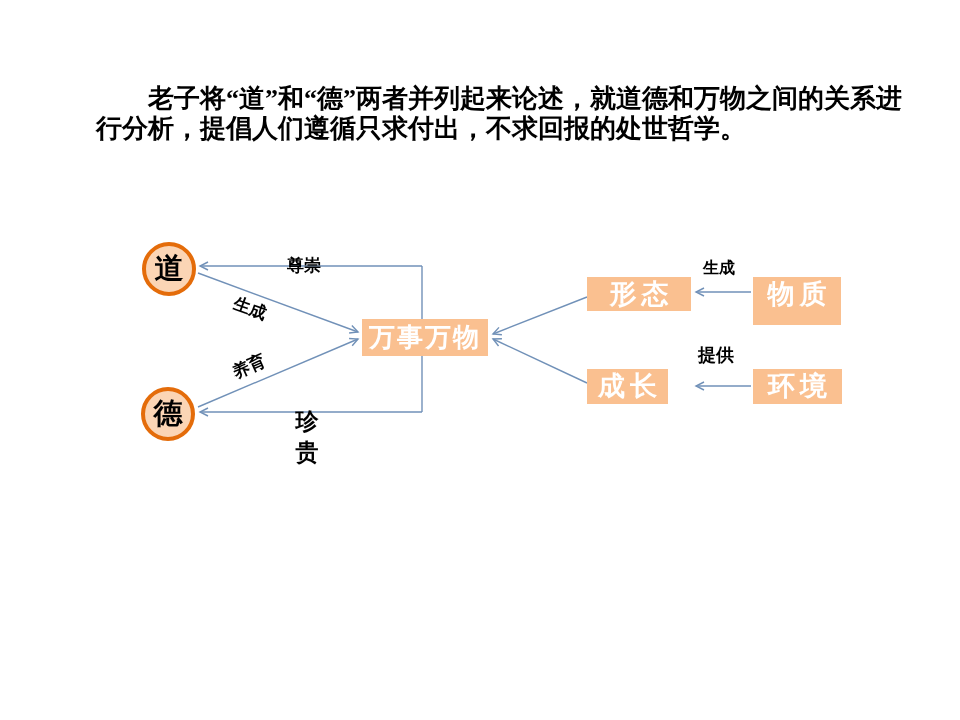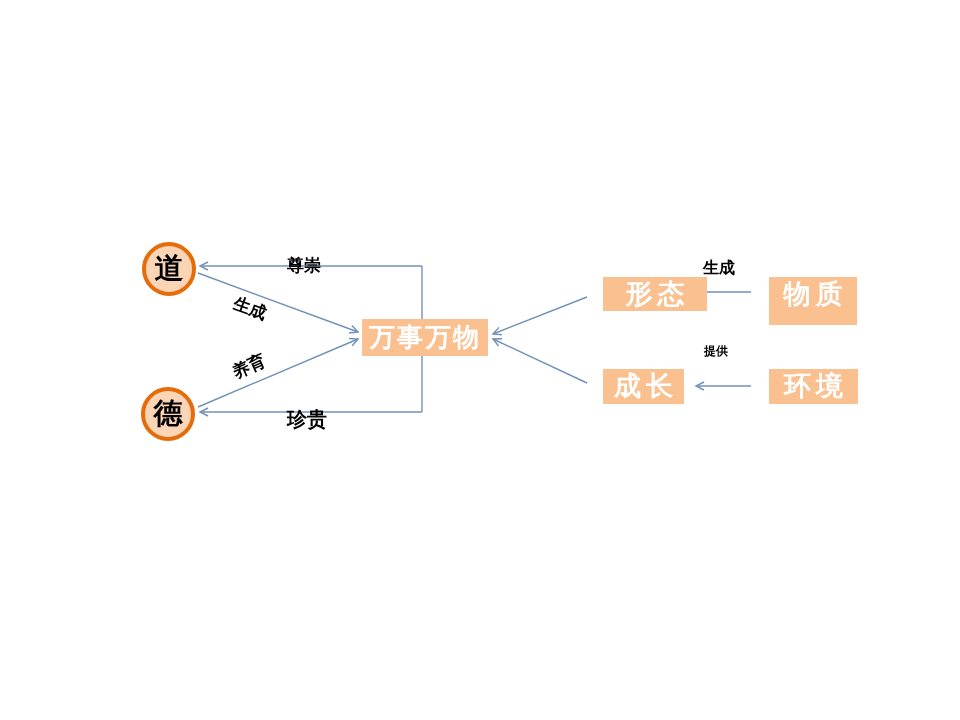--- a/index.html
+++ b/index.html
@@ -27,43 +27,47 @@
           background:var(--circle-fill,#FBD5B5);
           display:flex;align-items:center;justify-content:center;
           font-size:29px;font-weight:bold;color:#000;}
   .circle.dao{left:142px;top:242px;}
   .circle.de{left:141px;top:387px;}
 
   .box{position:absolute;box-sizing:border-box;background:var(--box-fill,#FAC090);
        color:var(--box-text,#fff);font-weight:bold;text-align:center;}
   .box.center-box{left:362px;top:319px;width:126px;height:37px;line-height:37px;
                   font-size:26px;letter-spacing:2px;}
-  .box.two-char{font-size:27px;letter-spacing:5px;text-indent:5px;margin-left:16px;}
+  .box.two-char{font-size:27px;letter-spacing:5px;text-indent:5px;}
   .box.xingtai{left:587px;top:277px;width:104px;height:34px;line-height:34px;}
   .box.wuzhi{left:753px;top:277px;width:88px;height:48px;line-height:34px;}
   .box.chengzhang{left:587px;top:369px;width:81px;height:35px;line-height:35px;}
   .box.huanjing{left:753px;top:369px;width:89px;height:35px;line-height:35px;text-align:center;}
 
   
   .edge-label{position:absolute;font-weight:bold;color:var(--label-text,#000);
               text-align:center;}
   .edge-label.zuncong{left:284px;top:254px;width:40px;font-size:17px;}
-  .edge-label.zhengui{left:287px;top:406px;width:40px;font-size:20px;}
+  .edge-label.zhengui{left:287px;top:406px;width:40px;font-size:23px;}
   .edge-label.shengcheng-left{left:228px;top:297px;width:44px;font-size:17px;
               transform:rotate(20deg);}
   .edge-label.yangyu{left:227px;top:355px;width:44px;font-size:17px;
               transform:rotate(-24deg);}
   .edge-label.shengcheng-right{left:701px;top:258px;width:36px;font-size:16px;}
-  .edge-label.tigong{left:698px;top:343px;width:36px;font-size:12px;}
+  .edge-label.tigong{left:698px;top:343px;width:36px;font-size:18px;}
 </style>
 </head>
 <body>
 
 <div class="slide">
 
+  <div class="intro">
+    <div class="intro-line indent">老子将“道”和“德”两者并列起来论述，就道德和万物之间的关系进</div>
+    <div class="intro-line">行分析，提倡人们遵循只求付出，不求回报的处世哲学。</div>
+  </div>
 
   <svg class="edges" viewBox="0 0 960 720">
     <defs>
       <marker id="arrow" viewBox="0 0 12 12" refX="10" refY="6" markerWidth="12" markerHeight="12" markerUnits="userSpaceOnUse" orient="auto">
         <path class="arrowhead-path" d="M2 2 L10 6 L2 10"></path>
       </marker>
     </defs>
 
     <line class="edge" x1="422" y1="266" x2="422" y2="412"></line>
     <line class="edge" x1="422" y1="266" x2="200" y2="266" marker-end="url(#arrow)"></line>

